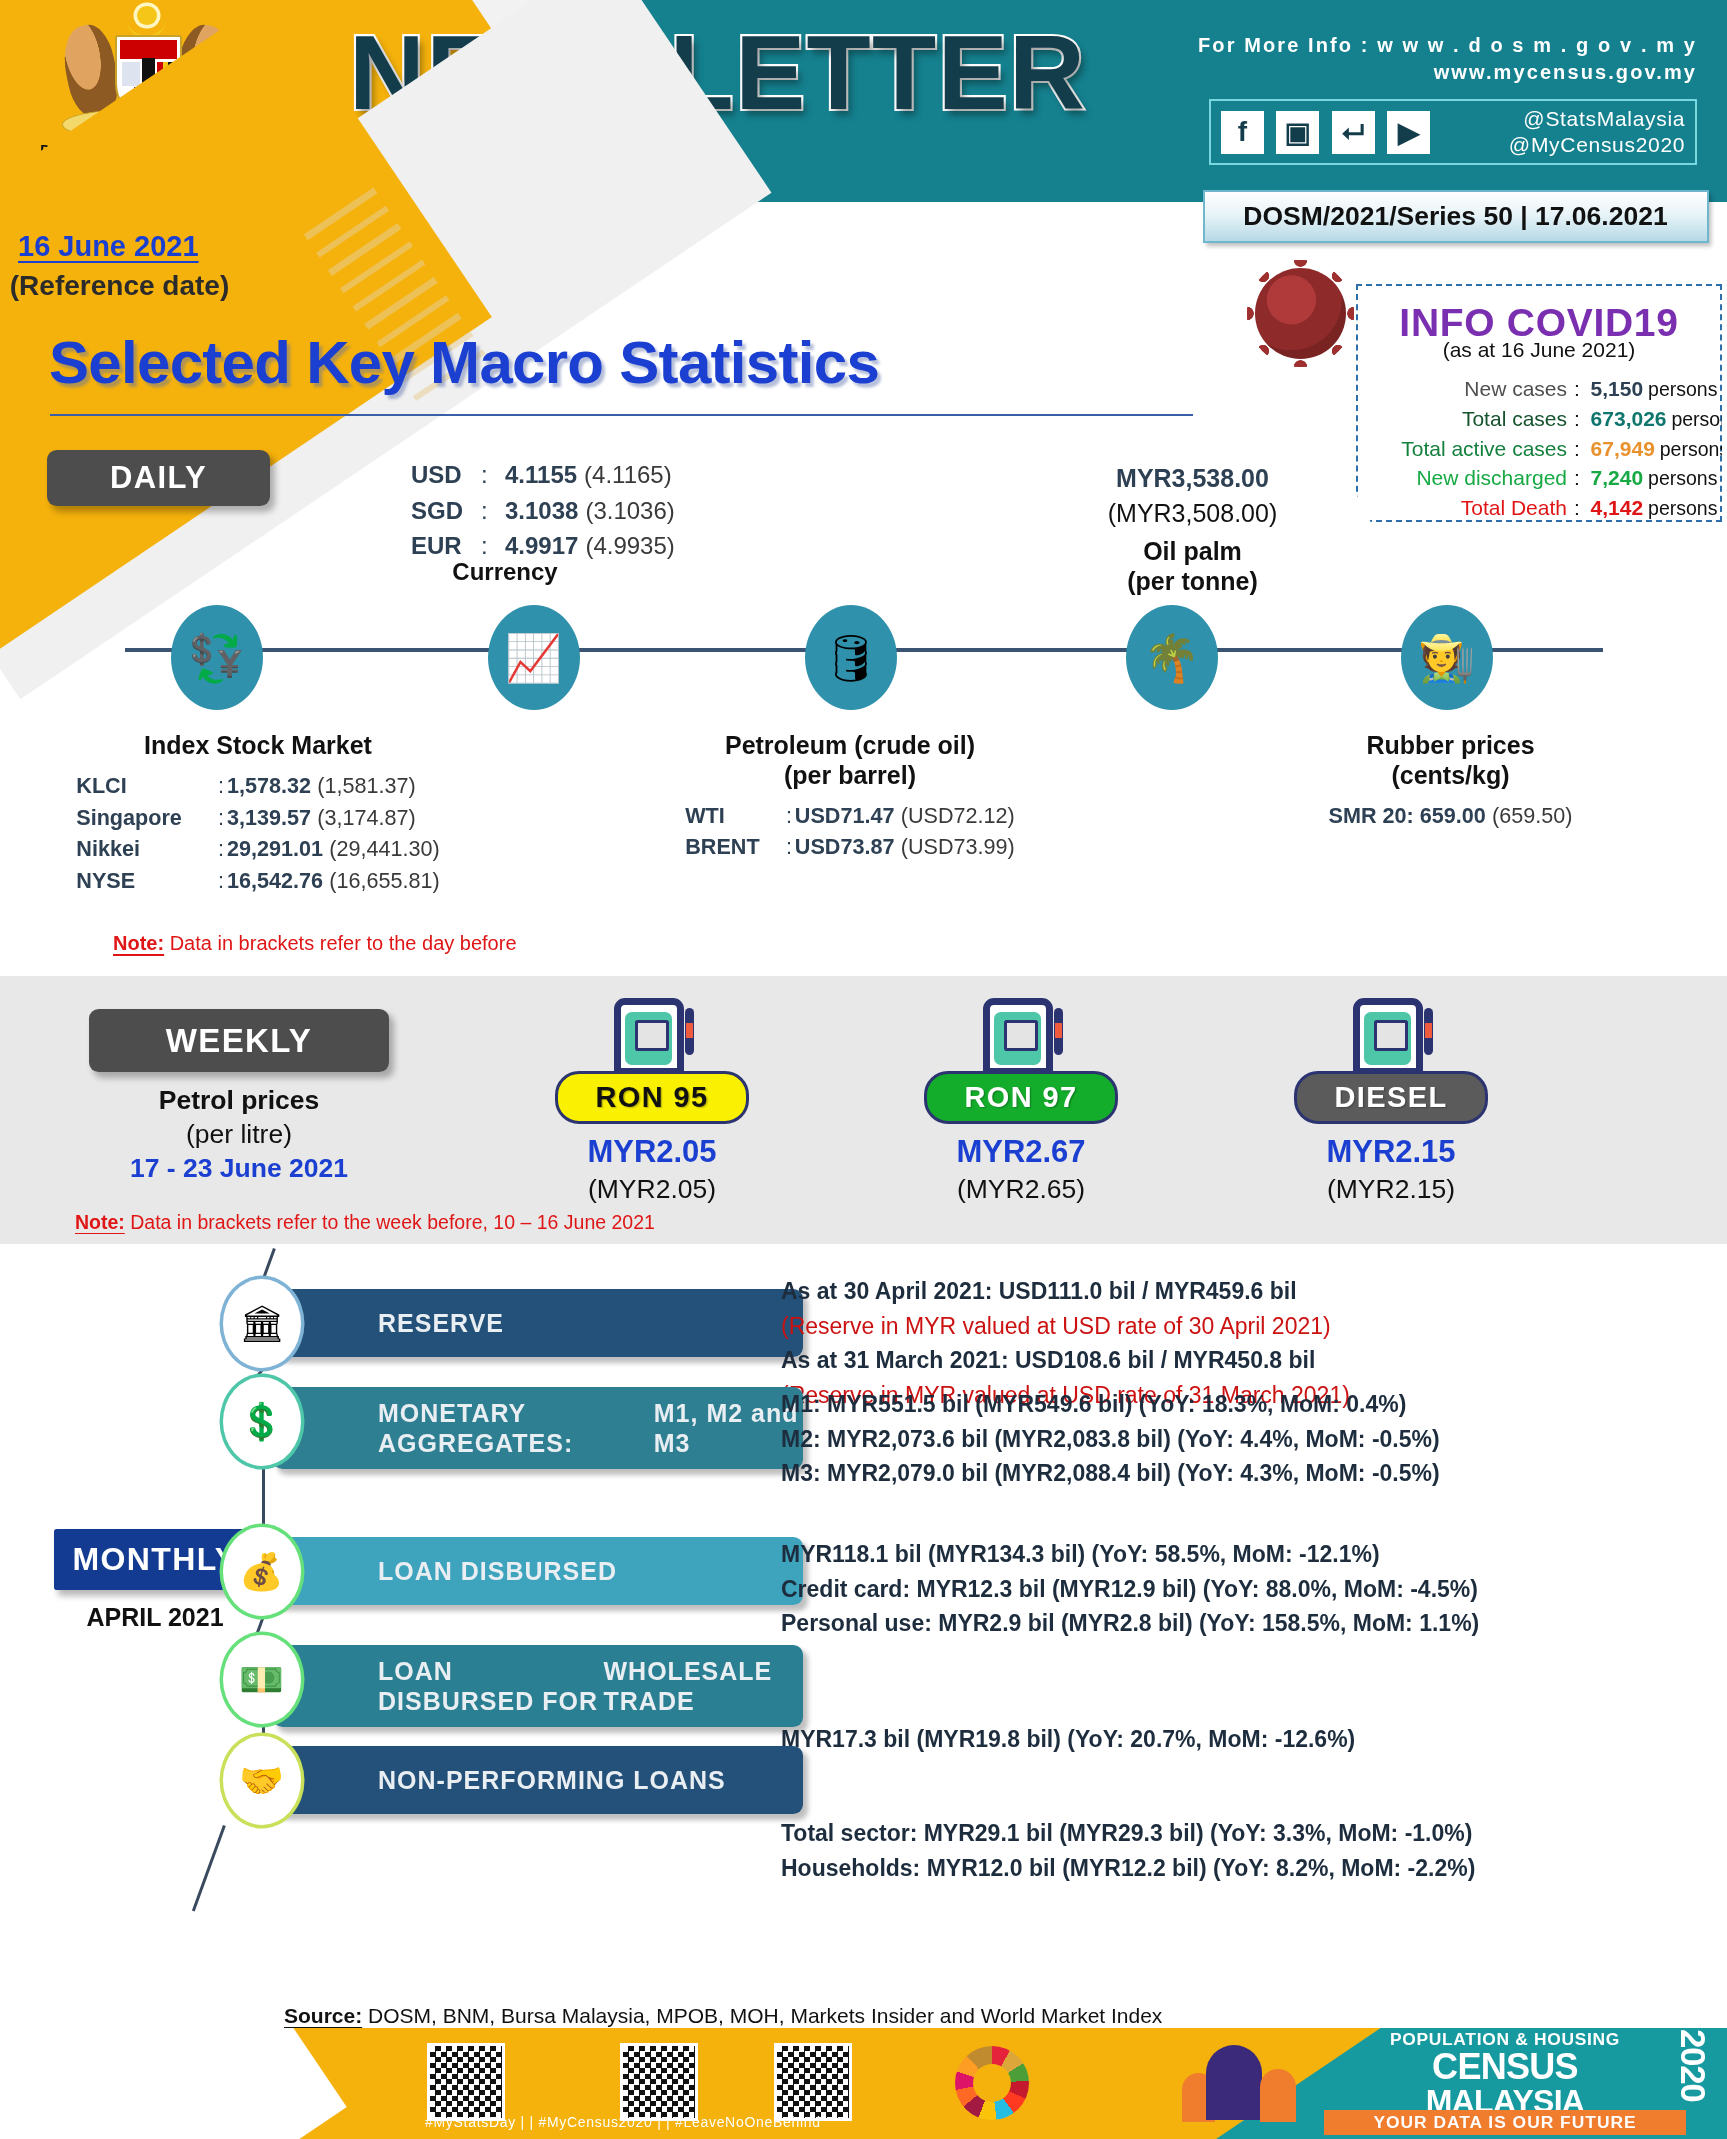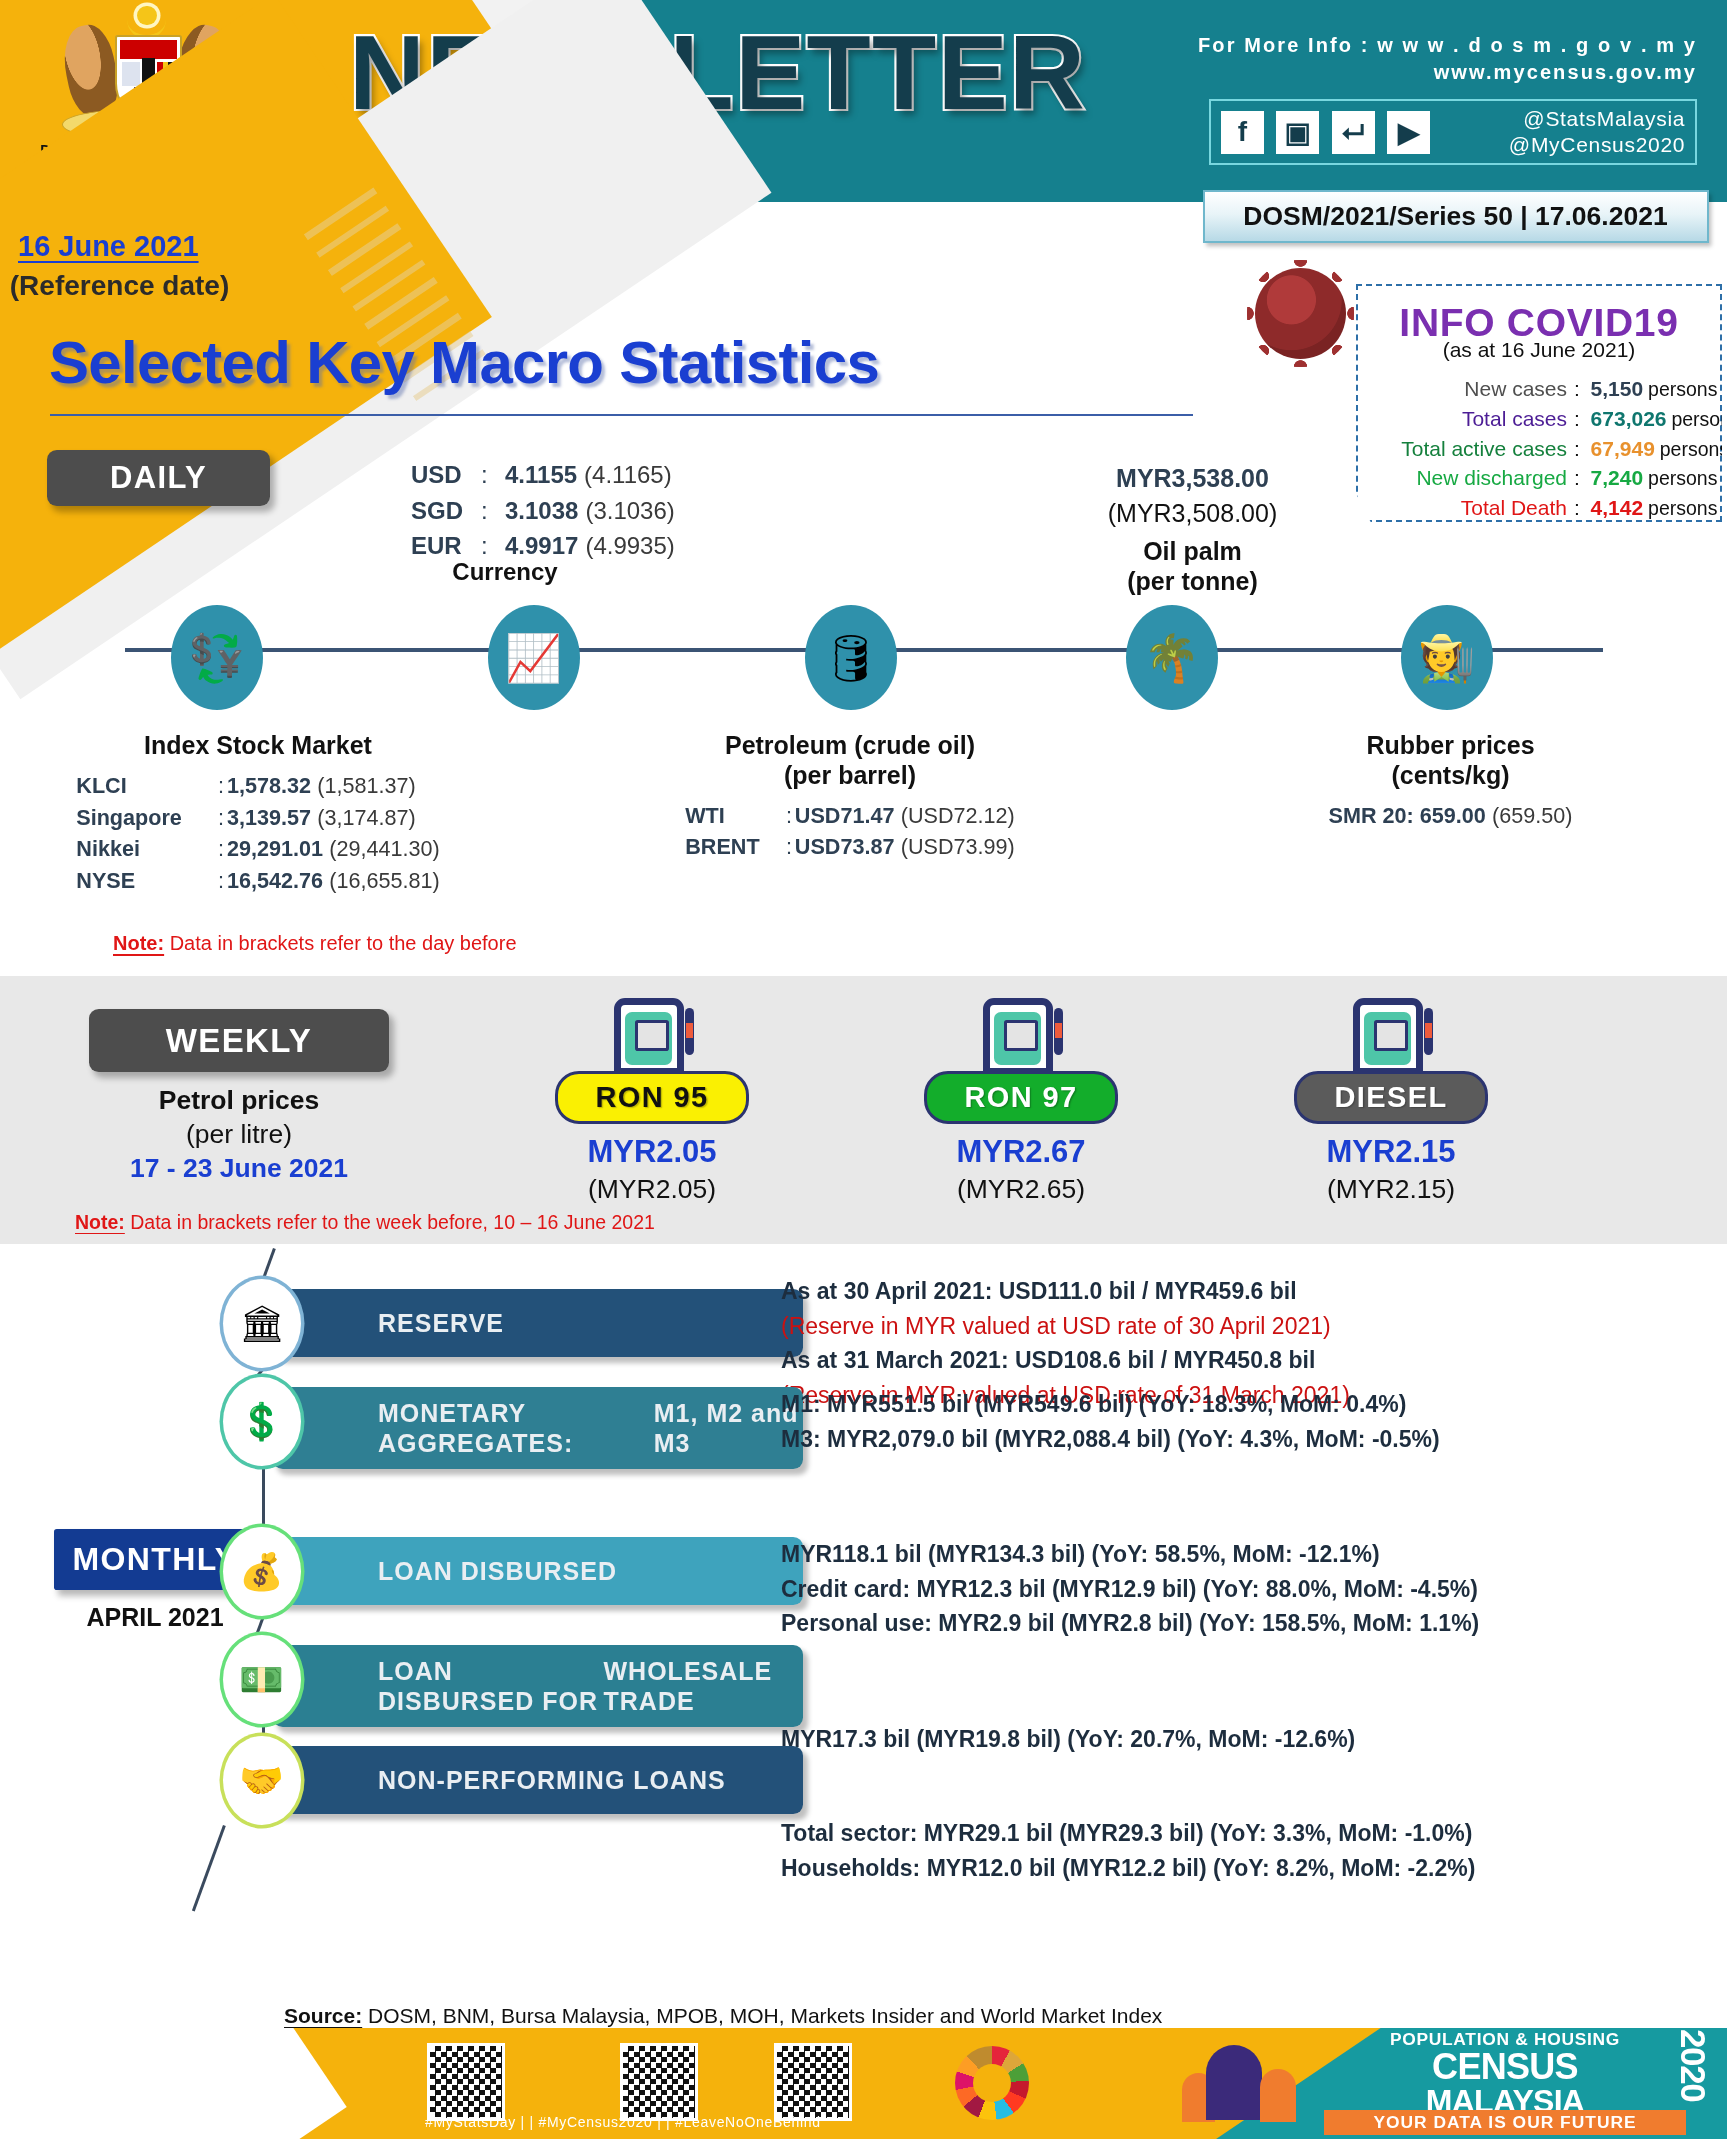--- a/index.html
+++ b/index.html
@@ -323,21 +323,21 @@
     <div class="covid-title">INFO COVID19</div>
     <div class="covid-sub">(as at 16 June 2021)</div>
     <div class="covid-rows" id="covid-rows">
         <div class="covid-row">
           <span class="cr-label" style="color:#4f4f4f">New cases</span>
           <span class="cr-colon">:</span>
           <span class="cr-val" style="color:#2e4053">5,150</span>
           <span class="cr-unit">persons</span>
         </div>
         <div class="covid-row">
-          <span class="cr-label" style="color:#4c1d95">Total cases</span>
+          <span class="cr-label" style="color:#14532d">Total cases</span>
           <span class="cr-colon">:</span>
           <span class="cr-val" style="color:#0f766e">673,026</span>
           <span class="cr-unit">persons</span>
         </div>
         <div class="covid-row">
           <span class="cr-label" style="color:#15803d">Total active cases</span>
           <span class="cr-colon">:</span>
           <span class="cr-val" style="color:#e8912d">67,949</span>
           <span class="cr-unit">persons</span>
         </div>
@@ -526,20 +526,21 @@
       <div class="tl-line" style="left: 262px; top: 1368px; height: 11px; transform: rotate(39.8056deg);"></div>
       <div class="tlrow" style="left: 223px; top: 1377px;">
         <div class="tl-bar tall" style="background: rgb(47, 127, 147);">
           <div>MONETARY AGGREGATES:</div>
           <div>M1, M2 and M3</div>
         </div>
         <div class="tl-icon" style="box-shadow: rgb(78, 198, 168) 0px 0px 0px 3.5px;">💲</div>
       </div>
       <div class="tl-text" style="top: 1387px;">
         <div style="color: rgb(29, 45, 62); font-weight: bold;">M1: MYR551.5 bil (MYR549.6 bil) (YoY: 18.3%, MoM: 0.4%)</div>
+        <div style="color: rgb(29, 45, 62); font-weight: bold;">M2: MYR2,073.6 bil (MYR2,083.8 bil) (YoY: 4.4%, MoM: -0.5%)</div>
         <div style="color: rgb(29, 45, 62); font-weight: bold;">M3: MYR2,079.0 bil (MYR2,088.4 bil) (YoY: 4.3%, MoM: -0.5%)</div>
       </div>
       <div class="tl-line" style="left: 262px; top: 1466px; height: 61px; transform: rotate(0deg);"></div>
       <div class="tlrow" style="left: 223px; top: 1527px;">
         <div class="tl-bar" style="background: rgb(62, 163, 189);">
           <div>LOAN DISBURSED</div>
         </div>
         <div class="tl-icon" style="box-shadow: rgb(102, 224, 122) 0px 0px 0px 3.5px;">💰</div>
       </div>
       <div class="tl-text" style="top: 1537px;">

